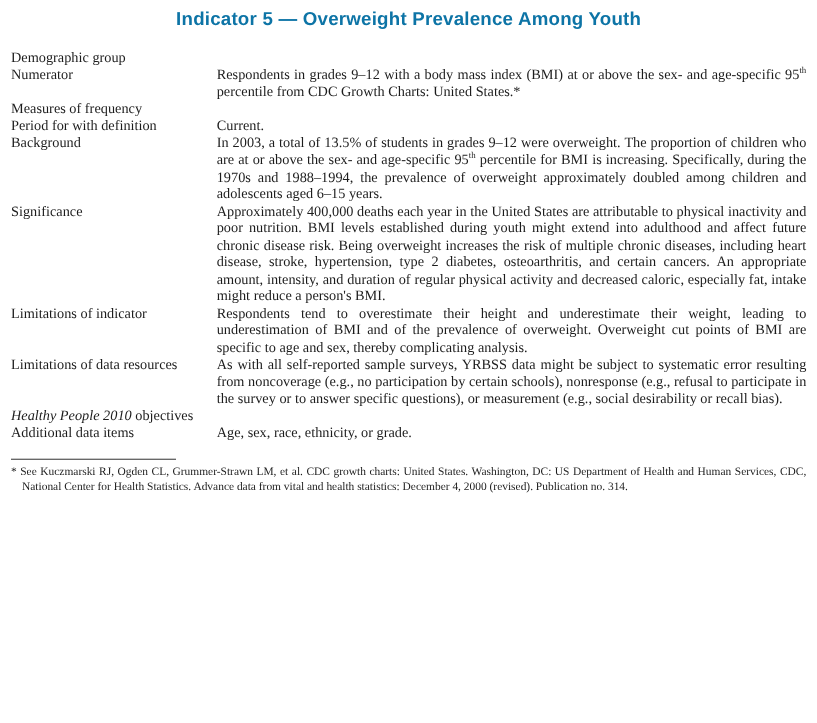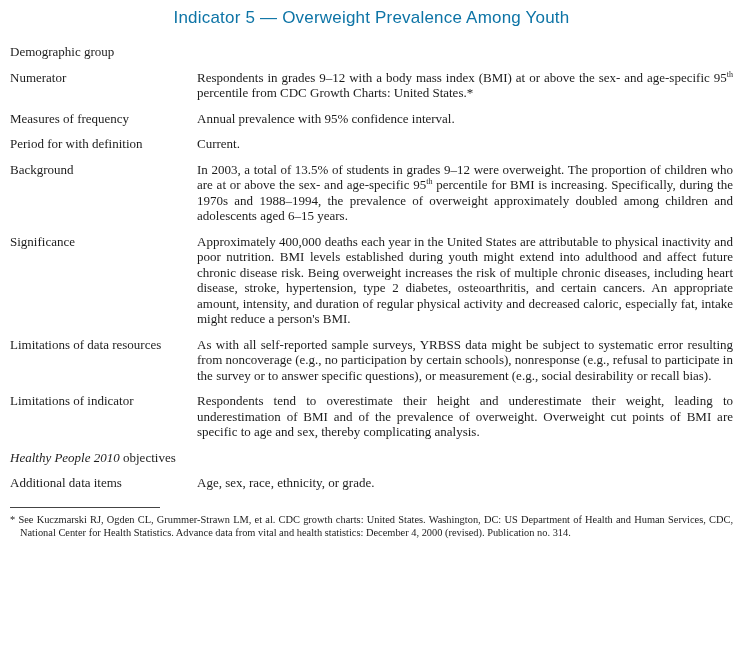--- a/index.html
+++ b/index.html
@@ -13,30 +13,29 @@
     box-sizing: border-box;
     background: #ffffff;
     padding: 6px 10px 0 10px;
     font-family: "Liberation Serif", serif;
     color: #1c1c1c;
     overflow: hidden;
   }
   .title {
     font-family: "Liberation Sans", sans-serif;
     font-size: 17px;
-    font-weight: 400;
+    font-weight: 700;
     color: #0d74a6;
     text-align: center;
     margin: 2px 0 16px 0;
     letter-spacing: 0.2px;
   }
   .rows {
     display: flex;
     flex-direction: column;
-    gap: 10px;
   }
   .row {
     display: flex;
     align-items: flex-start;
   }
   .label {
     flex: 0 0 187px;
     width: 187px;
     font-size: 13px;
     line-height: 15.5px;
@@ -86,47 +85,46 @@
     </div>
 
     <div class="row">
       <div class="label">Numerator</div>
       <div class="value"><span>Respondents in grades 9–12 with a body mass index (BMI) at or above the sex- and age-specific 95</span><sup>th</sup><span> percentile from CDC Growth Charts: United States.*</span></div>
     </div>
 
 
     <div class="row">
       <div class="label">Measures of frequency</div>
-      <div class="value">Annual prevalence with 95% confidence interval.</div>
     </div>
 
     <div class="row">
       <div class="label">Period for with definition</div>
       <div class="value">Current.</div>
     </div>
 
 
     <div class="row">
       <div class="label">Background</div>
       <div class="value"><span>In 2003, a total of 13.5% of students in grades 9–12 were overweight. The proportion of children who are at or above the sex- and age-specific 95</span><sup>th</sup><span> percentile for BMI is increasing. Specifically, during the 1970s and 1988–1994, the prevalence of overweight approximately doubled among children and adolescents aged 6–15 years.</span></div>
     </div>
 
     <div class="row">
       <div class="label">Significance</div>
       <div class="value">Approximately 400,000 deaths each year in the United States are attributable to physical inactivity and poor nutrition. BMI levels established during youth might extend into adulthood and affect future chronic disease risk. Being overweight increases the risk of multiple chronic diseases, including heart disease, stroke, hypertension, type 2 diabetes, osteoarthritis, and certain cancers. An appropriate amount, intensity, and duration of regular physical activity and decreased caloric, especially fat, intake might reduce a person's BMI.</div>
     </div>
 
     <div class="row">
-      <div class="label">Limitations of data resources</div>
-      <div class="value">As with all self-reported sample surveys, YRBSS data might be subject to systematic error resulting from noncoverage (e.g., no participation by certain schools), nonresponse (e.g., refusal to participate in the survey or to answer specific questions), or measurement (e.g., social desirability or recall bias).</div>
+      <div class="label">Limitations of indicator</div>
+      <div class="value">Respondents tend to overestimate their height and underestimate their weight, leading to underestimation of BMI and of the prevalence of overweight. Overweight cut points of BMI are specific to age and sex, thereby complicating analysis.</div>
     </div>
 
     <div class="row">
-      <div class="label">Limitations of indicator</div>
-      <div class="value">Respondents tend to overestimate their height and underestimate their weight, leading to underestimation of BMI and of the prevalence of overweight. Overweight cut points of BMI are specific to age and sex, thereby complicating analysis.</div>
+      <div class="label">Limitations of data resources</div>
+      <div class="value">As with all self-reported sample surveys, YRBSS data might be subject to systematic error resulting from noncoverage (e.g., no participation by certain schools), nonresponse (e.g., refusal to participate in the survey or to answer specific questions), or measurement (e.g., social desirability or recall bias).</div>
     </div>
 
     <div class="row">
       <div class="label"><span class="it">Healthy People 2010</span><span> objectives</span></div>
     </div>
 
     <div class="row">
       <div class="label">Additional data items</div>
       <div class="value">Age, sex, race, ethnicity, or grade.</div>
     </div>

